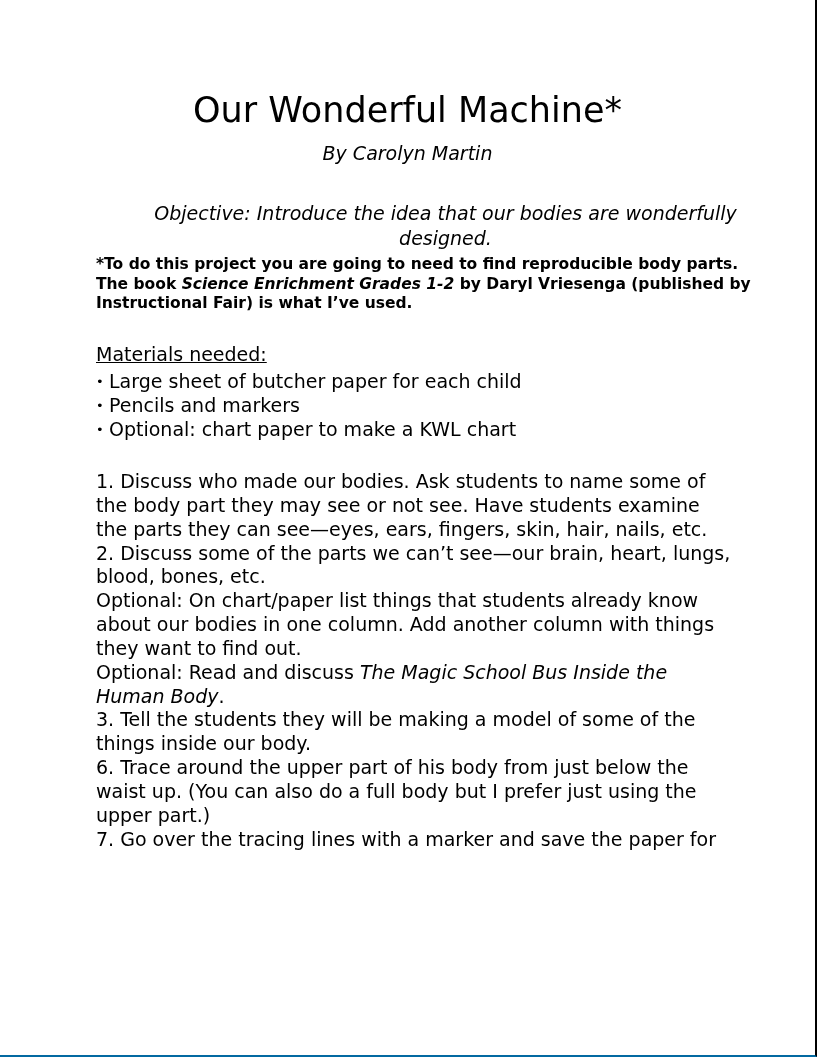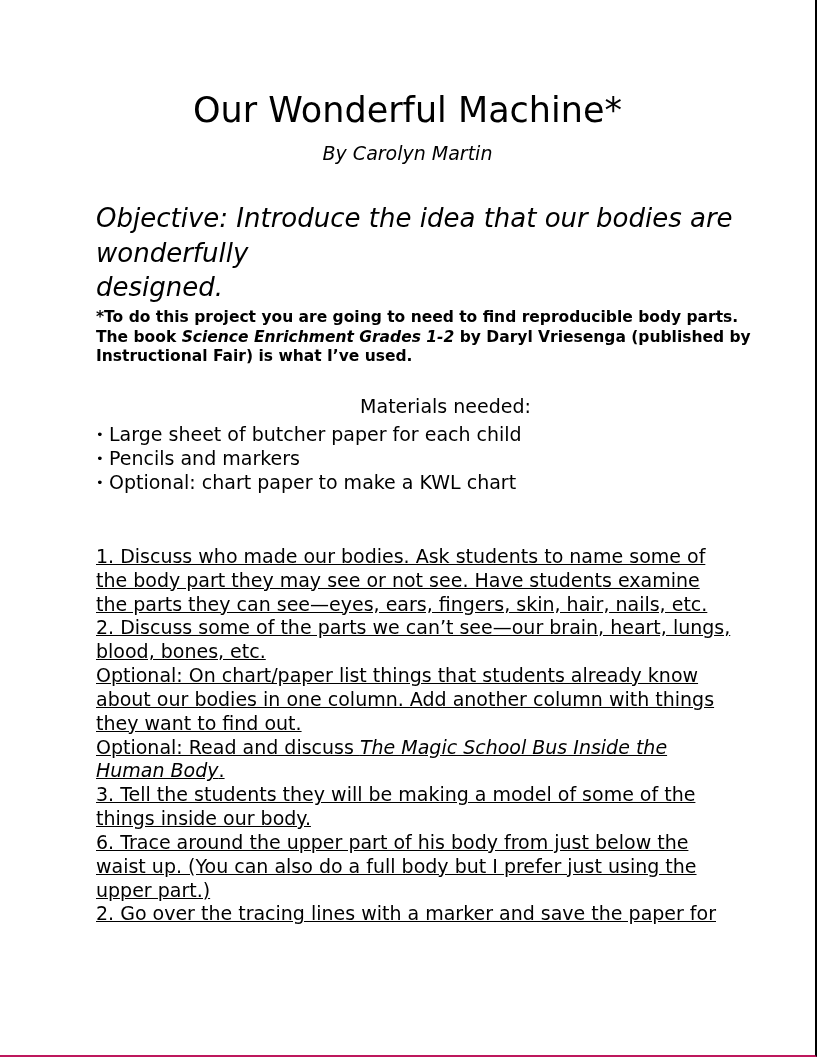--- a/index.html
+++ b/index.html
@@ -3,21 +3,21 @@
 <meta charset="utf-8">
 <style>
   html,body{margin:0;padding:0;background:#fff;}
   .page{
     position:relative;
     box-sizing:border-box;
     width:817px;
     height:1057px;
     background:#fff;
     border-right:2px solid #000;
-    border-bottom:2px solid #be185d;
+    border-bottom:2px solid #0369a1;
     color:#000;
     font-family:"DejaVu Sans",sans-serif;
     overflow:hidden;
   }
   .header-block{width:100%;text-align:center;}
   .doc-title{
     margin:0;
     padding-top:90px;
     font-size:35px;
     font-weight:400;
@@ -29,54 +29,55 @@
     font-style:italic;
   }
   .project-heading{
     margin-top:13px;
     font-size:19px;
     font-weight:700;
   }
   .content{padding:0 20px 0 96px;}
   .objective{
     margin:37px 0 0 0;
-    font-size:26px;
+    font-size:19px;
     font-style:italic;
     line-height:1.32;
     white-space:pre-line;
+    text-align:center;
   }
   .note{
     margin:4px 0 0 0;
     font-size:15.5px;
     font-weight:700;
     line-height:1.25;
     white-space:pre-line;
   }
   .materials{margin-top:28px;}
   .materials-heading{
     font-size:19px;
+    text-decoration:underline;
     line-height:1.3;
-    text-align:center;
   }
   ul.materials-list{
     list-style:none;
     margin:4px 0 0 0;
     padding:0;
   }
   ul.materials-list li{
     font-size:19px;
     line-height:1.26;
   }
   .bullet{
     display:inline-block;
     width:13px;
     font-size:13px;
     vertical-align:2px;
   }
-  .steps{margin-top:50px;text-decoration:underline;}
+  .steps{margin-top:28px;}
   .steps p{
     margin:0;
     font-size:19px;
     line-height:1.255;
     white-space:pre-line;
   }
   .i{font-style:italic;}
 </style>
 </head>
 <body>
@@ -115,17 +116,17 @@
       <p><span>Optional: On chart/paper list things that students already know
 about our bodies in one column. Add another column with things
 they want to find out.</span></p>
       <p><span>Optional: Read and discuss </span><span class="i">The Magic School Bus Inside the
 Human Body</span><span>.</span></p>
       <p><span>3. Tell the students they will be making a model of some of the
 things inside our body.</span></p>
       <p><span>6. Trace around the upper part of his body from just below the
 waist up. (You can also do a full body but I prefer just using the
 upper part.)</span></p>
-      <p><span>2. Go over the tracing lines with a marker and save the paper for</span></p>
+      <p><span>7. Go over the tracing lines with a marker and save the paper for</span></p>
     </div>
 
   </div>
 </div>
 
 </body></html>

